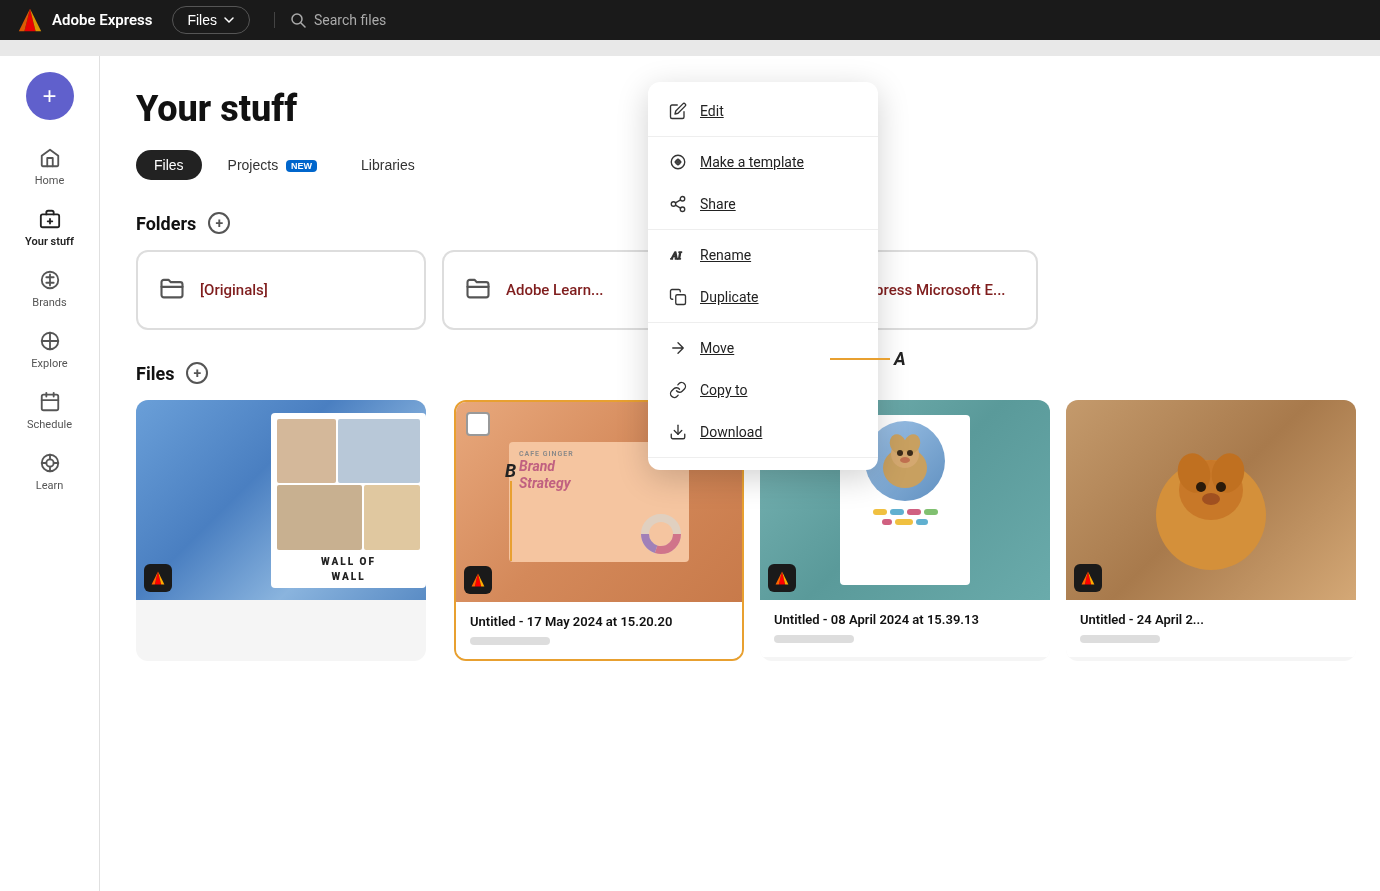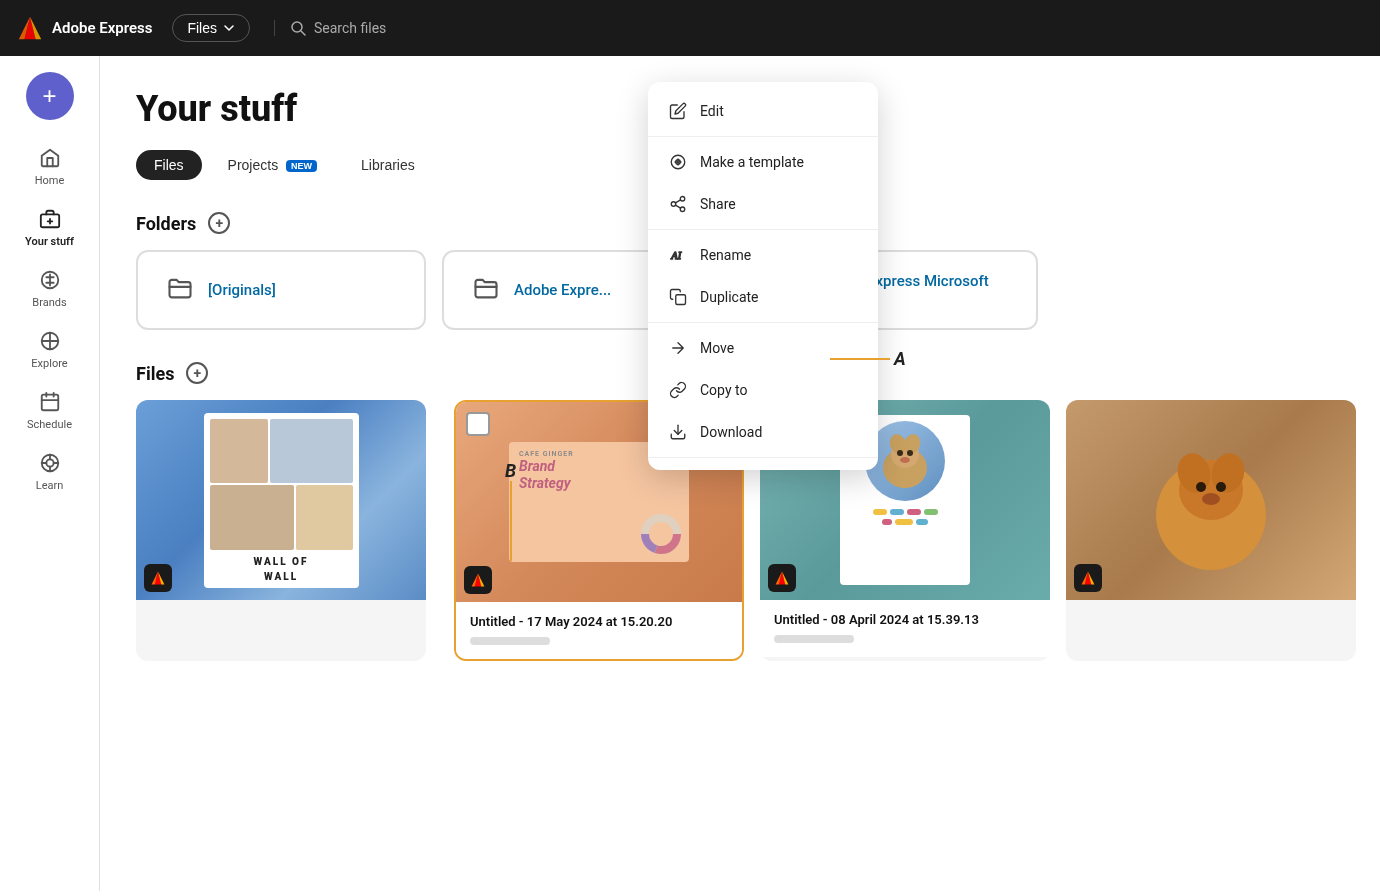--- a/index.html
+++ b/index.html
@@ -1,21 +1,21 @@
 <!DOCTYPE html>
 <html><head>
   <meta charset="utf-8">
   <style>
     * { box-sizing: border-box; margin: 0; padding: 0; }
     body { font-family: -apple-system, BlinkMacSystemFont, 'Segoe UI', Roboto, sans-serif; background: #e8e8e8; width: 1380px; height: 891px; overflow: hidden; }
 
     
     .top-nav {
       background: #1a1a1a;
-      height: 56px;
+      height: 40px;
       display: flex;
       align-items: center;
       padding: 0 16px;
       gap: 12px;
       position: fixed;
       top: 0; left: 0; right: 0;
       z-index: 100;
     }
     .logo-area {
       display: flex;
@@ -175,24 +175,24 @@
       flex-wrap: wrap;
     }
     .folder-card {
       width: 290px;
       height: 80px;
       border: 2px solid #ddd;
       border-radius: 12px;
       display: flex;
       align-items: center;
       gap: 14px;
-      padding: 0 28px;
+      padding: 0 20px;
       font-size: 15px;
       font-weight: 500;
-      color: #0369a1;
+      color: #7f1d1d;
       cursor: pointer;
       background: white;
     }
     .folder-icon svg { width: 28px; height: 28px; color: #555; }
 
     
     .files-grid {
       display: flex;
       gap: 16px;
       flex-wrap: nowrap;
@@ -271,21 +271,21 @@
       background: white;
       cursor: pointer;
     }
 
     
     .collage-mock {
       width: 100%;
       height: 100%;
       display: flex;
       align-items: center;
-      justify-content: center;
+      justify-content: flex-end;
       position: relative;
     }
     .collage-inner {
       width: 155px;
       height: 175px;
       background: white;
       border-radius: 4px;
       display: flex;
       flex-direction: column;
       gap: 2px;
@@ -397,20 +397,21 @@
       padding: 8px 0;
     }
     .context-menu-item {
       display: flex;
       align-items: center;
       gap: 12px;
       padding: 11px 20px;
       font-size: 14px;
       color: #222;
       cursor: pointer;
+      text-decoration: underline;
     }
     .context-menu-divider {
       height: 1px;
       background: #eee;
       margin: 4px 0;
     }
     .context-menu-icon {
       width: 20px; height: 20px;
       display: flex; align-items: center; justify-content: center;
       flex-shrink: 0;
@@ -589,21 +590,21 @@
       </div>
       <span>[Originals]</span>
     </div>
     <div class="folder-card">
       <div class="folder-icon">
         <svg viewBox="0 0 24 24" fill="none" stroke="#555" stroke-width="1.8" stroke-linecap="round" stroke-linejoin="round">
             <path d="M3 7a2 2 0 012-2h4l2 2h8a2 2 0 012 2v9a2 2 0 01-2 2H5a2 2 0 01-2-2V7z"></path>
             <path d="M3 11h18"></path>
           </svg>
       </div>
-      <span>Adobe Expre...</span>
+      <span>Adobe Learn...</span>
     </div>
     <div class="folder-card">
       <div class="folder-icon">
         <svg viewBox="0 0 24 24" fill="none" stroke="#555" stroke-width="1.8" stroke-linecap="round" stroke-linejoin="round">
             <path d="M3 7a2 2 0 012-2h4l2 2h8a2 2 0 012 2v9a2 2 0 01-2 2H5a2 2 0 01-2-2V7z"></path>
             <path d="M3 11h18"></path>
           </svg>
       </div>
       <span>Adobe Express Microsoft E...</span>
     </div>
@@ -726,20 +727,24 @@
           <ellipse cx="65" cy="74" rx="9" ry="6" fill="#a05020"></ellipse>
         </svg>
         <div class="adobe-badge">
           <svg width="16" height="16" viewBox="0 0 40 40">
               <polygon points="20,4 28,36 12,36" fill="#FF0000"></polygon>
               <polygon points="4,36 20,4 12,36" fill="#FF6600"></polygon>
               <polygon points="36,36 20,4 28,36" fill="#FFAA00"></polygon>
             </svg>
         </div>
       </div>
+      <div class="file-card-info">
+        <div class="file-card-title">Untitled - 24 April 2...</div>
+        <div class="file-card-sub"></div>
+      </div>
     </div>
   </div>
 </main>
 
 <div class="context-menu">
 
   <div class="context-menu-item">
     <div class="context-menu-icon">
       <svg viewBox="0 0 24 24" fill="none" stroke="#333" stroke-width="1.8" stroke-linecap="round" stroke-linejoin="round">
           <path d="M11 4H4a2 2 0 00-2 2v14a2 2 0 002 2h14a2 2 0 002-2v-7"></path>

